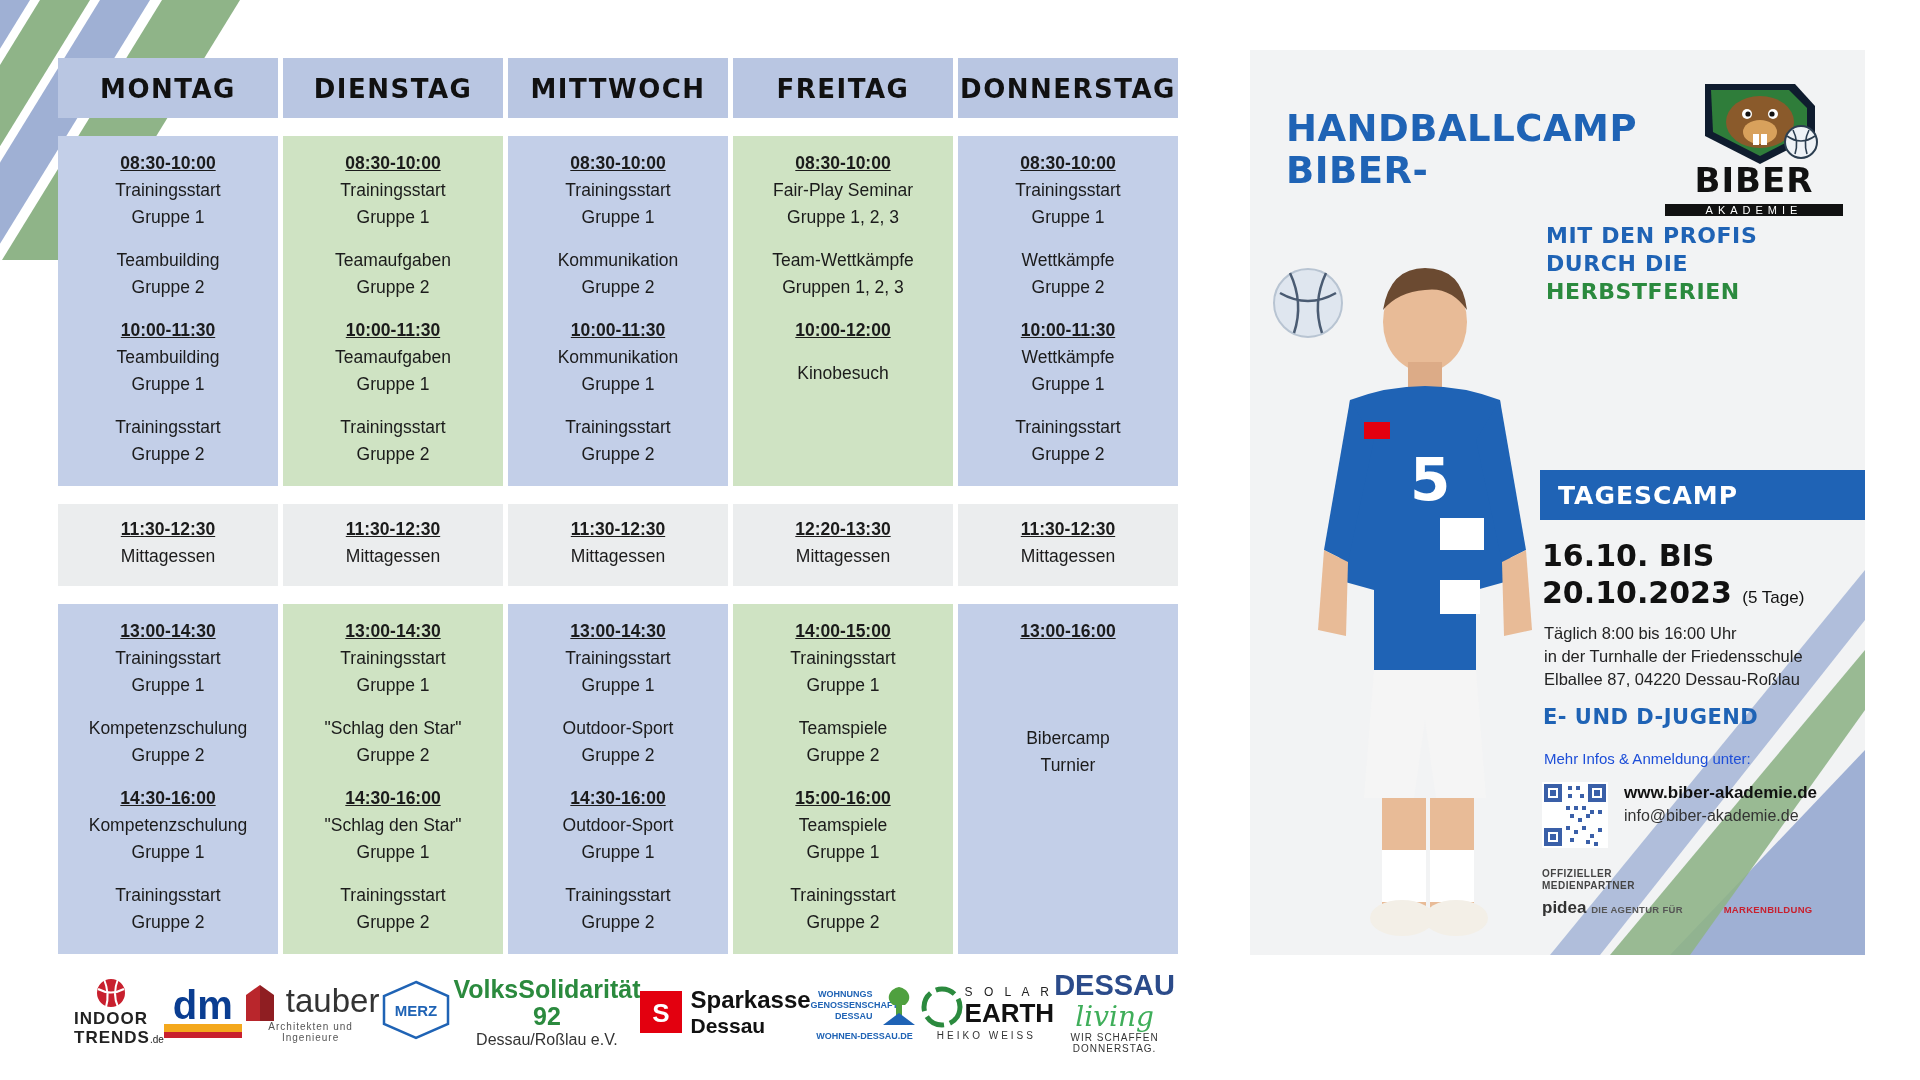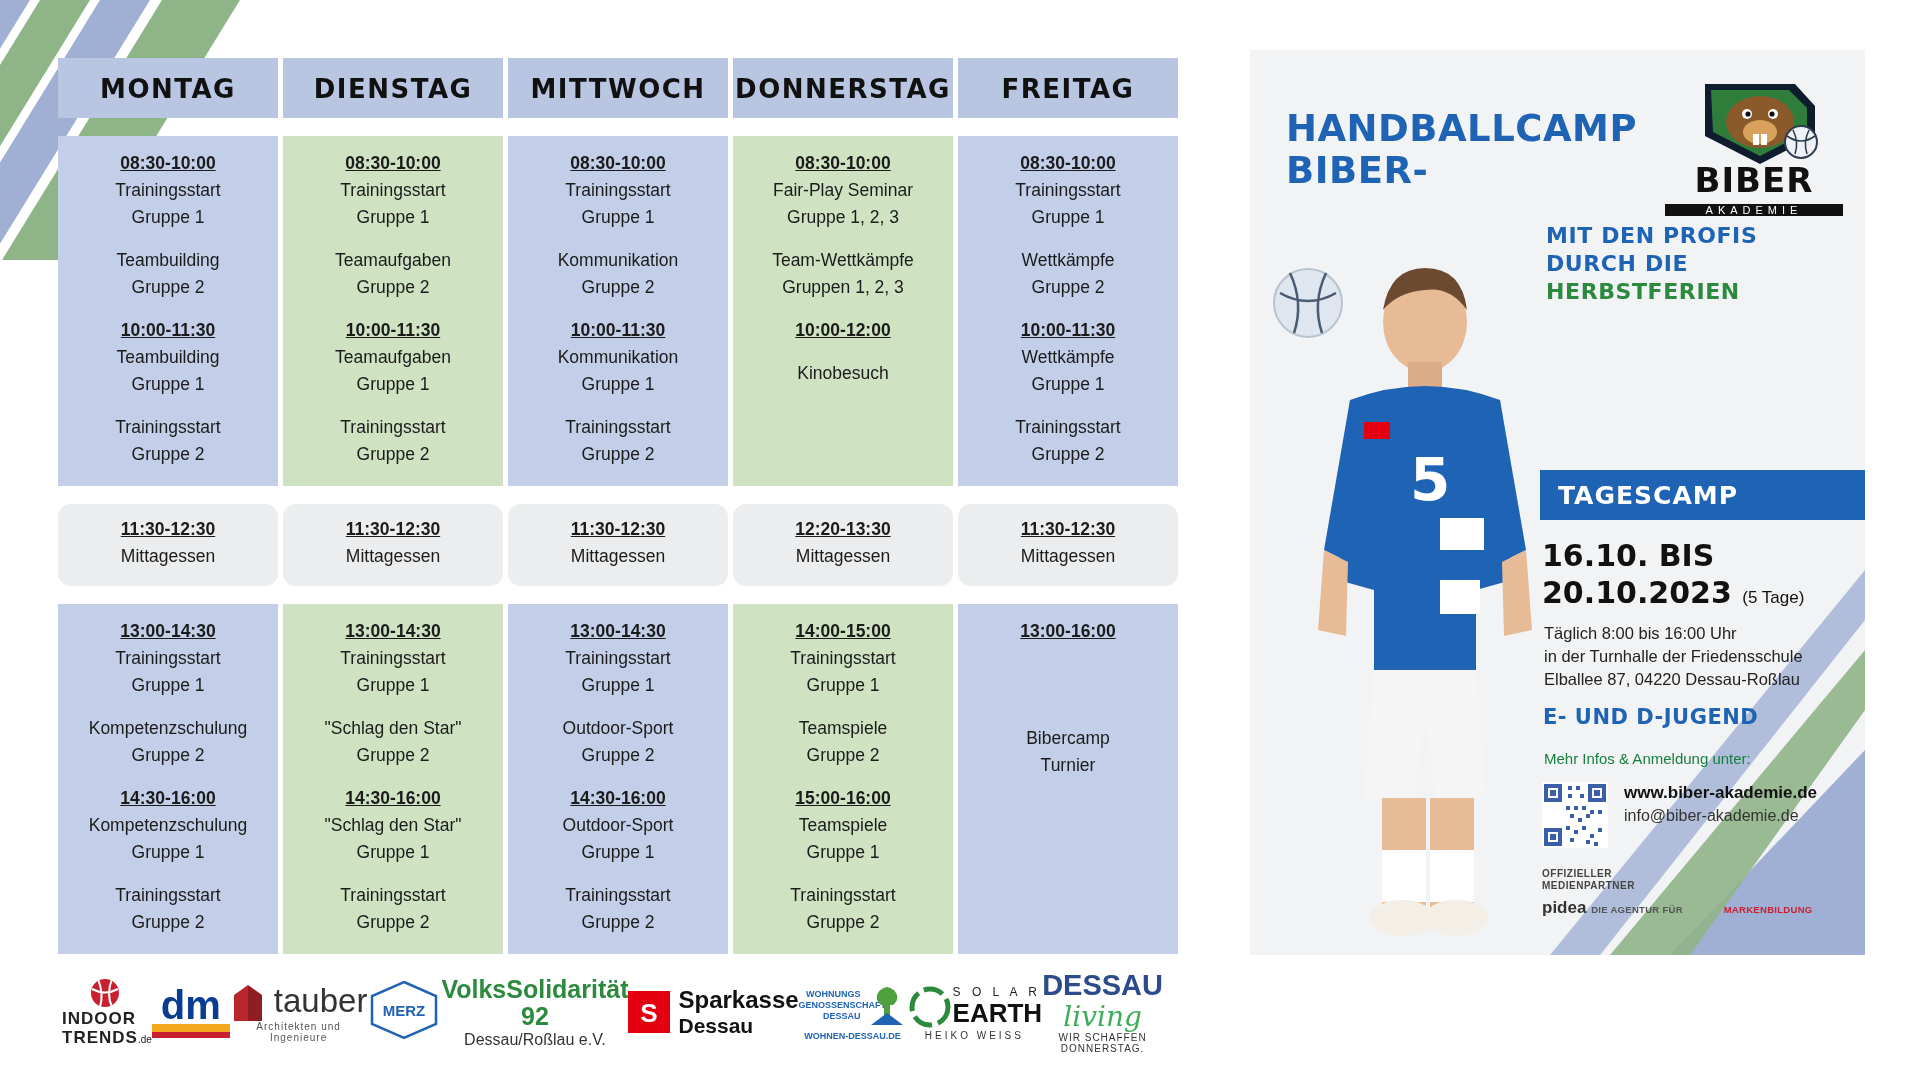--- a/index.html
+++ b/index.html
@@ -35,21 +35,21 @@
 
   .cell {
     padding:14px 6px 18px 6px;
     text-align:center;
     font-size:17.5px;
     line-height:27px;
     color:#1b1b1b;
   }
   .blue  { background:#c3cfe8; }
   .green { background:#cfe3c3; }
-  .lunch { background:#ebedee; padding:12px 6px 16px 6px;border-radius:13px; }
+  .lunch { background:#ebedee; padding:12px 6px 16px 6px; }
 
   .time { font-weight:bold; text-decoration:underline; display:block; }
   .sp   { display:block; height:16px; }
 
   .band-gap { height:18px; }
 
   
   .sponsors {
     position:absolute; left:58px; bottom:22px; width:1100px; height:92px;
     display:flex; align-items:center; justify-content:space-between;
@@ -102,21 +102,21 @@
     position:absolute; left:294px; top:572px;
     font-size:16.5px; line-height:23px; color:#222;
   }
   .jugend {
     position:absolute; left:293px; top:655px;
     font-family:"DejaVu Sans", sans-serif; font-weight:bold;
     font-size:21px; color:#1f63b5; letter-spacing:0.5px;
   }
   .more {
     position:absolute; left:294px; top:700px;
-    font-size:15px; color:#15803d;
+    font-size:15px; color:#1d4ed8;
   }
   .qr {
     position:absolute; left:292px; top:732px; width:66px; height:66px;
   }
   .web {
     position:absolute; left:374px; top:733px;
     font-weight:bold; font-size:17px; color:#111;
   }
   .mail {
     position:absolute; left:374px; top:757px;
@@ -171,22 +171,22 @@
     </g>
   </svg>
 </div>
 
 <div class="schedule">
 
   <div class="grid">
     <div class="hdr">MONTAG</div>
     <div class="hdr">DIENSTAG</div>
     <div class="hdr">MITTWOCH</div>
+    <div class="hdr">FREITAG</div>
     <div class="hdr">DONNERSTAG</div>
-    <div class="hdr">FREITAG</div>
   </div>
 
   <div class="band-gap"></div>
 
   <div class="grid">
     <div class="cell blue">
       <span class="time">08:30-10:00</span>
       <span>Trainingsstart</span><br>
       <span>Gruppe 1</span>
       <span class="sp"></span>
@@ -366,21 +366,21 @@
 </div>
 
 <div class="sponsors">
 
   <div class="sponsor">
     <svg width="34" height="34" viewBox="0 0 34 34" style="vertical-align:middle">
       <circle cx="17" cy="17" r="15" fill="#c8202e"></circle>
       <circle cx="17" cy="17" r="15" fill="none" stroke="#fff" stroke-width="2"></circle>
       <path d="M4 13 Q17 20 30 13 M10 3 Q16 18 12 31 M24 3 Q18 18 24 31" stroke="#fff" stroke-width="2" fill="none"></path>
     </svg>
-    <span style="display:inline-block; text-align:left; vertical-align:middle; margin-left:4px;">
+    <span style="display:inline-block; text-align:left; vertical-align:middle; margin-left:16px;">
       <b style="font-size:17px; letter-spacing:1px;">INDOOR</b><br>
       <b style="font-size:17px; letter-spacing:1px;">TRENDS</b><span style="font-size:10px;">.de</span>
     </span>
   </div>
 
   <div class="sponsor">
     <div style="font-size:40px; font-weight:bold; color:#0a3d91; line-height:38px;">dm</div>
     <div style="width:78px; height:8px; background:#f4a81d;"></div>
     <div style="width:78px; height:6px; background:#c8202e;"></div>
   </div>

